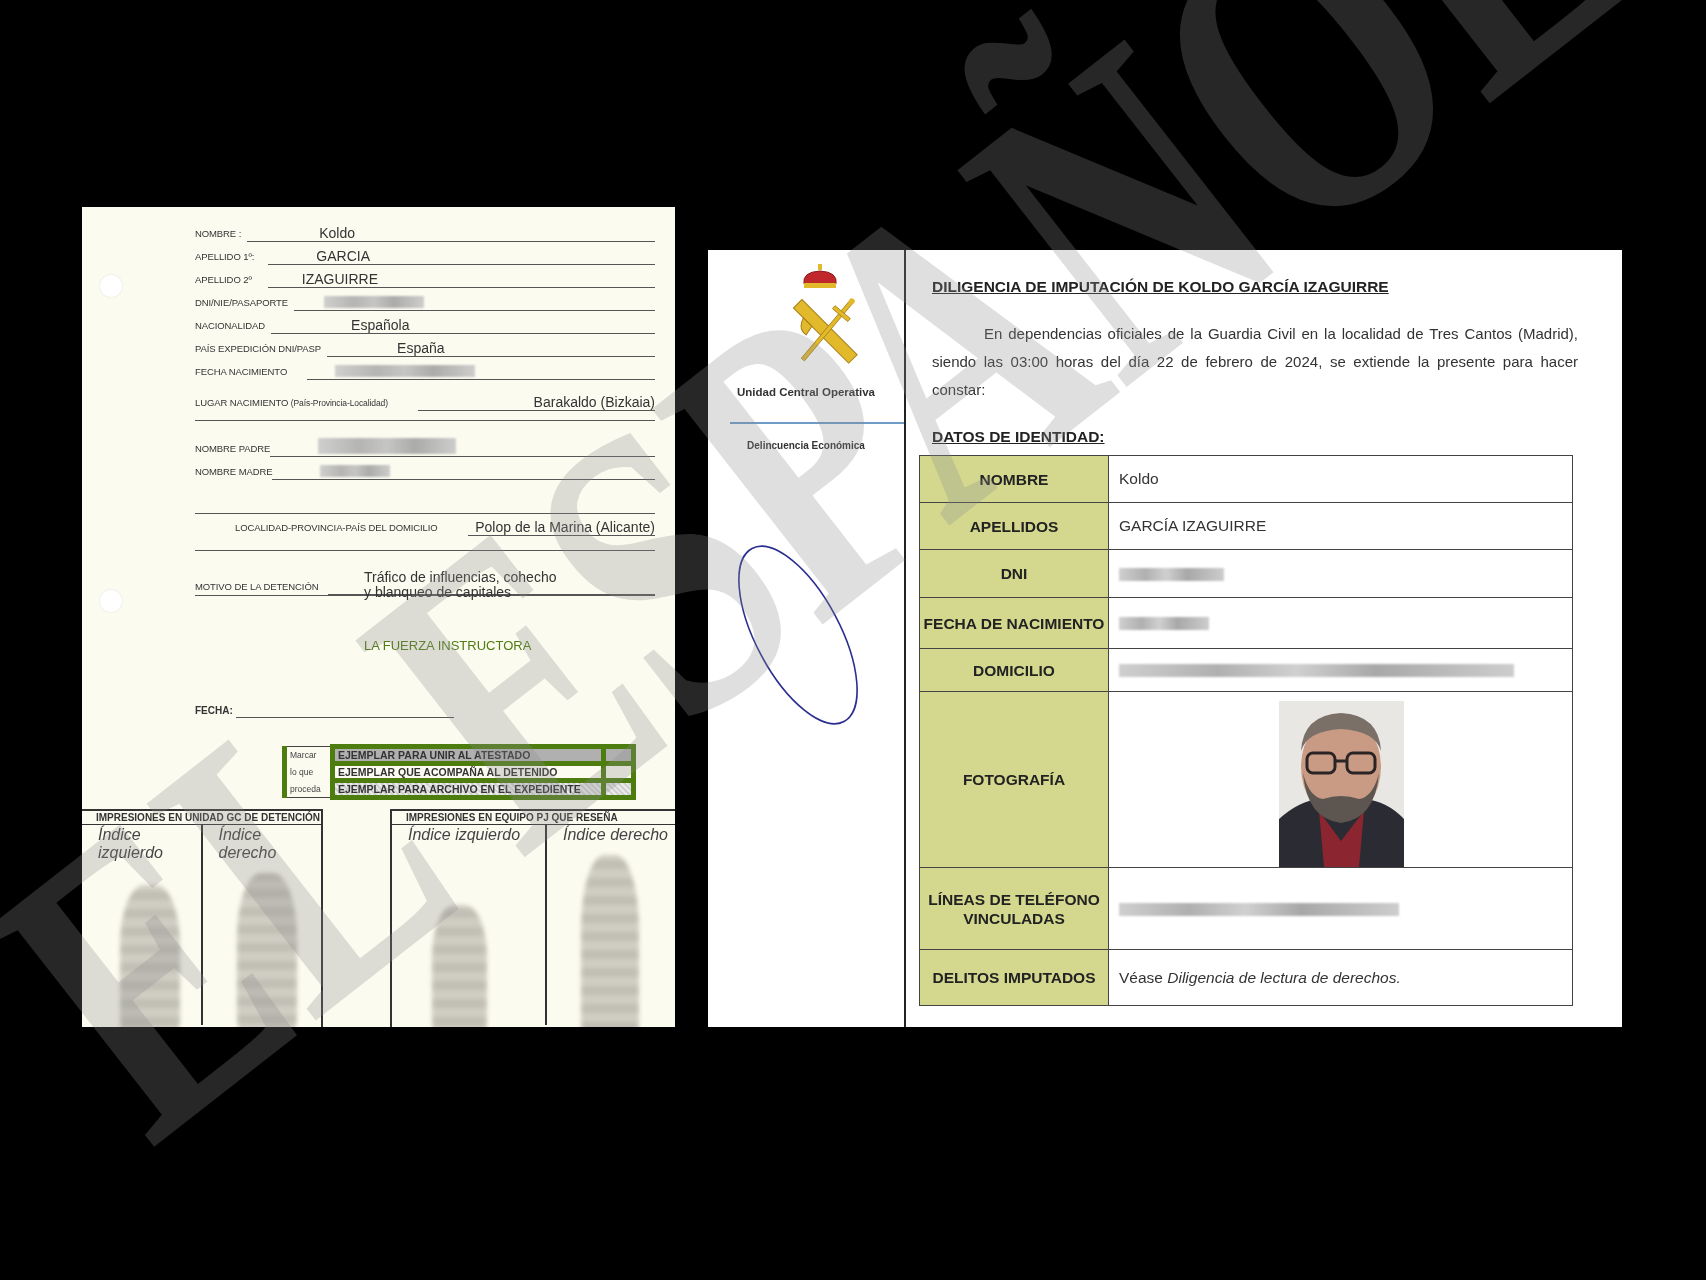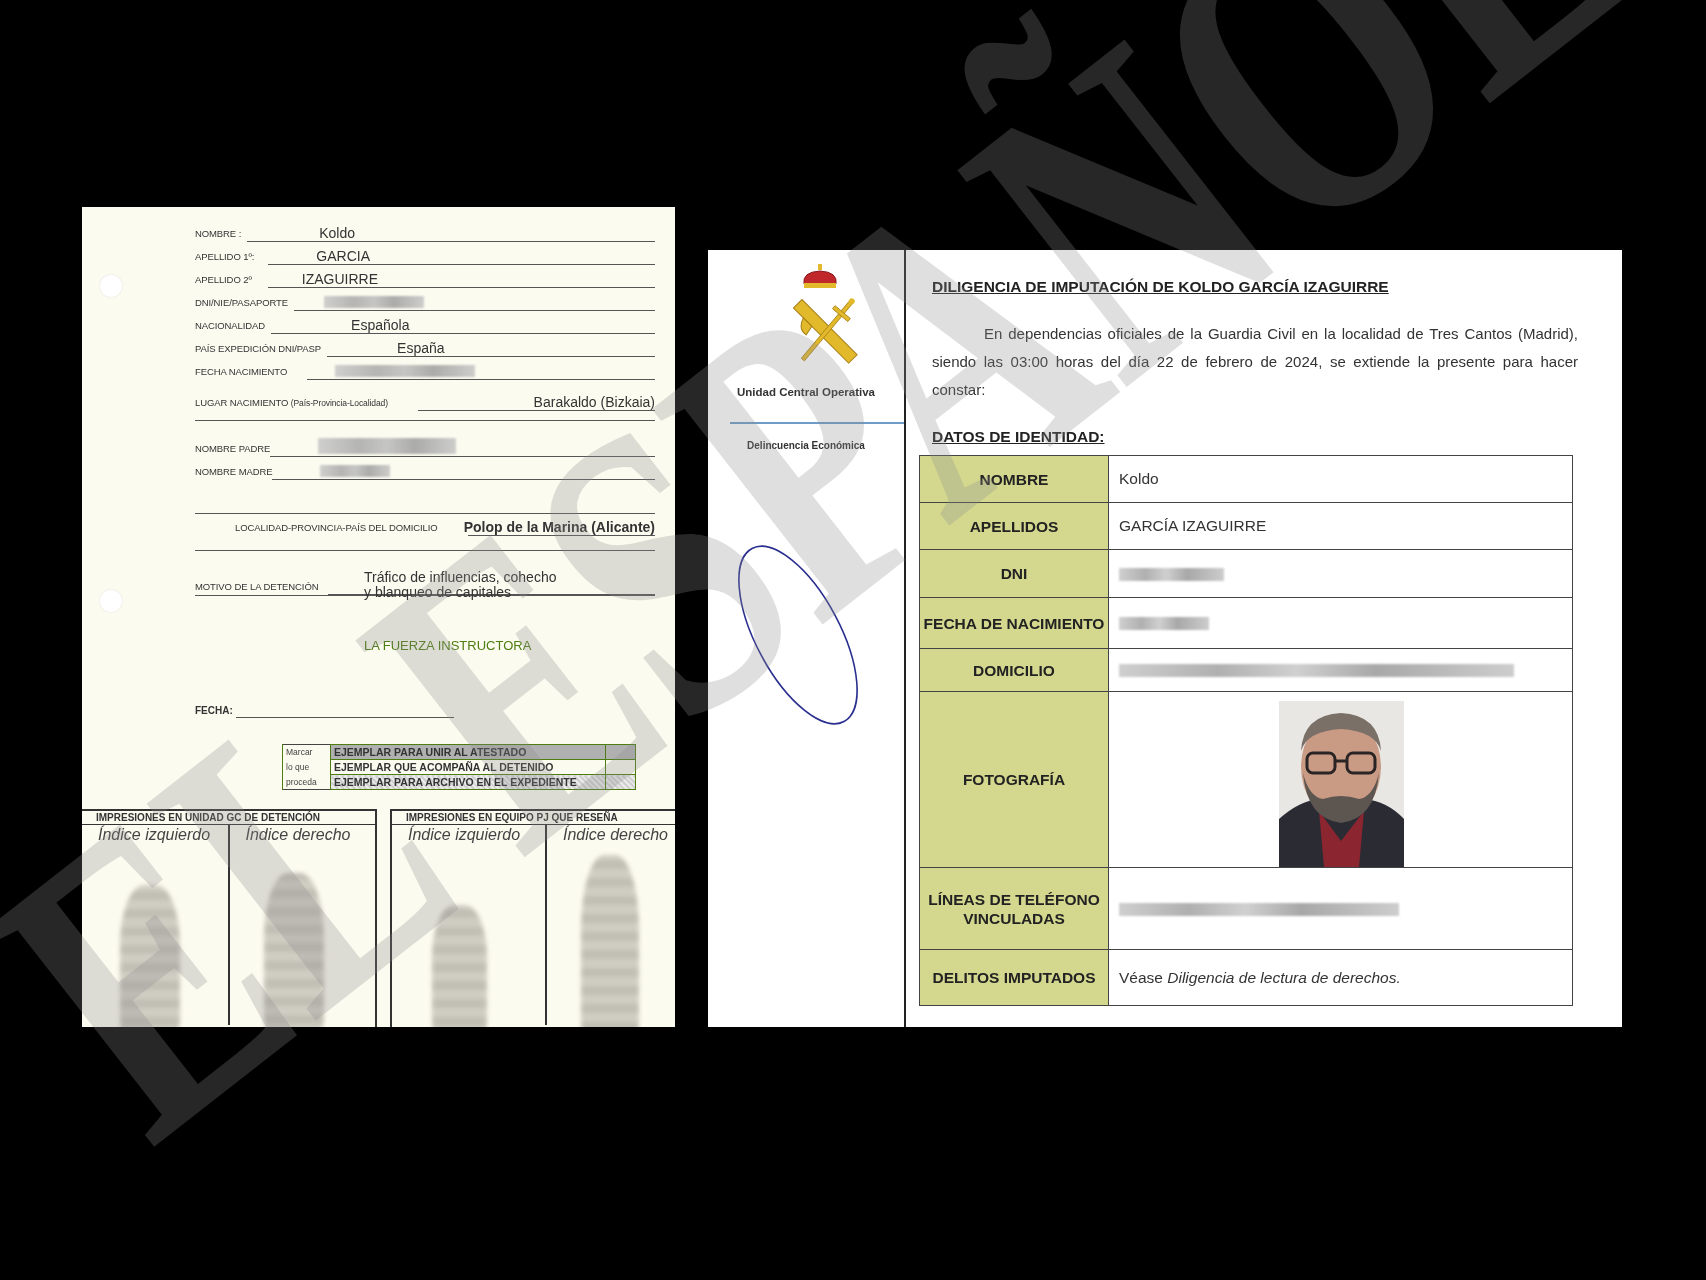--- a/index.html
+++ b/index.html
@@ -16,21 +16,21 @@
   .field-label { font-size: 9.5px; color: #333; white-space: nowrap; padding-bottom: 3px; letter-spacing: -0.1px; }
   .field-label .small { font-size: 8.5px; }
   .field-line { flex: 1; border-bottom: 1px solid #555; height: 18px; position: relative; margin-left: 6px; }
   .field-value { position: absolute; bottom: 0px; font-size: 14px; color: #333; white-space: nowrap; }
   .blur { position: absolute; bottom: 2px; height: 12px; background: linear-gradient(90deg, #c8c8c8, #a9a9a9 30%, #bdbdbd 50%, #9e9e9e 70%, #c6c6c6); filter: blur(1.2px); opacity: .85; }
   .full-line { position: absolute; left: 113px; right: 20px; border-bottom: 1px solid #555; }
   .motivo-value { position: absolute; font-size: 14px; color: #333; line-height: 15px; }
   .center-text { position: absolute; font-size: 13px; color: #4d7c0f; }
   .fecha-label { position: absolute; font-size: 10px; font-weight: bold; color: #333; }
   .copy-table { position: absolute; left: 200px; top: 537px; width: 354px; border: 1px solid #444; border-collapse: collapse; font-size: 10.5px; }
-  .copy-table td { border: 1px solid #4d7c0f; height: 15px; padding: 0 3px; white-space: nowrap; }
+  .copy-table td { border: 5px solid #4d7c0f; height: 15px; padding: 0 3px; white-space: nowrap; }
   .copy-table .mark { font-size: 8.5px; color: #444; width: 48px; border-top: none; border-bottom: none; }
   .copy-table .opt { font-weight: bold; color: #333; }
   .copy-table .shade { background: #b0b0b0; }
   .copy-table .dots { background: repeating-linear-gradient(45deg, #ccc 0 2px, #eee 2px 4px); }
   .copy-table .box { width: 30px; }
   .print-box { position: absolute; top: 602px; height: 218px; border: 2px solid #333; border-bottom: none; }
   .print-title { font-size: 10px; font-weight: bold; color: #333; padding: 1px 14px; border-bottom: 1.5px solid #333; white-space: nowrap; }
   .print-cols { display: flex; height: 200px; }
   .print-col { flex: 1; position: relative; font-size: 16px; font-style: italic; color: #444; padding: 1px 16px; }
   .print-col + .print-col { border-left: 2px solid #333; }
@@ -128,21 +128,21 @@
   <div class="field-row" style="top:253px;">
     <span class="field-label">NOMBRE MADRE</span>
     <span class="field-line" style="margin-left:0;">
         <span class="blur" style="left:48px; width:70px;"></span>
       </span>
   </div>
   <div class="full-line" style="top:306px;"></div>
   <div class="field-row" style="top:309px;margin-left:40px;">
     <span class="field-label">LOCALIDAD-PROVINCIA-PAÍS DEL DOMICILIO</span>
     <span class="field-line" style="margin-left:30px;">
-        <span class="field-value" style="right:0;font-weight:bold;">Polop de la Marina (Alicante)</span>
+        <span class="field-value" style="right:0;">Polop de la Marina (Alicante)</span>
       </span>
   </div>
   <div class="full-line" style="top:343px;"></div>
 
   <div class="field-row" style="top:368px;">
     <span class="field-label">MOTIVO DE LA DETENCIÓN</span>
     <span class="field-line" style="margin-left:10px;"></span>
   </div>
   <div class="full-line" style="top:388px;"></div>
   <div class="motivo-value" style="left:282px; top:363px;">
@@ -168,21 +168,21 @@
       <td class="box"></td>
     </tr>
     <tr>
       <td class="mark">proceda</td>
       <td class="opt dots">EJEMPLAR PARA ARCHIVO EN EL EXPEDIENTE</td>
       <td class="box dots"></td>
     </tr>
   </tbody>
     </table>
 
-  <div class="print-box" style="left:0; width:295px; border-left:none;">
+  <div class="print-box" style="left:0; width:241px; border-left:none;">
     <div class="print-title">IMPRESIONES EN UNIDAD GC DE DETENCIÓN</div>
     <div class="print-cols">
       <div class="print-col">
         <span>Índice izquierdo</span>
         <div class="fp" style="left:38px; top:60px; width:60px; height:150px;"></div>
       </div>
       <div class="print-col">
         <span>Índice derecho</span>
         <div class="fp" style="left:34px; top:48px; width:60px; height:160px;"></div>
       </div>

